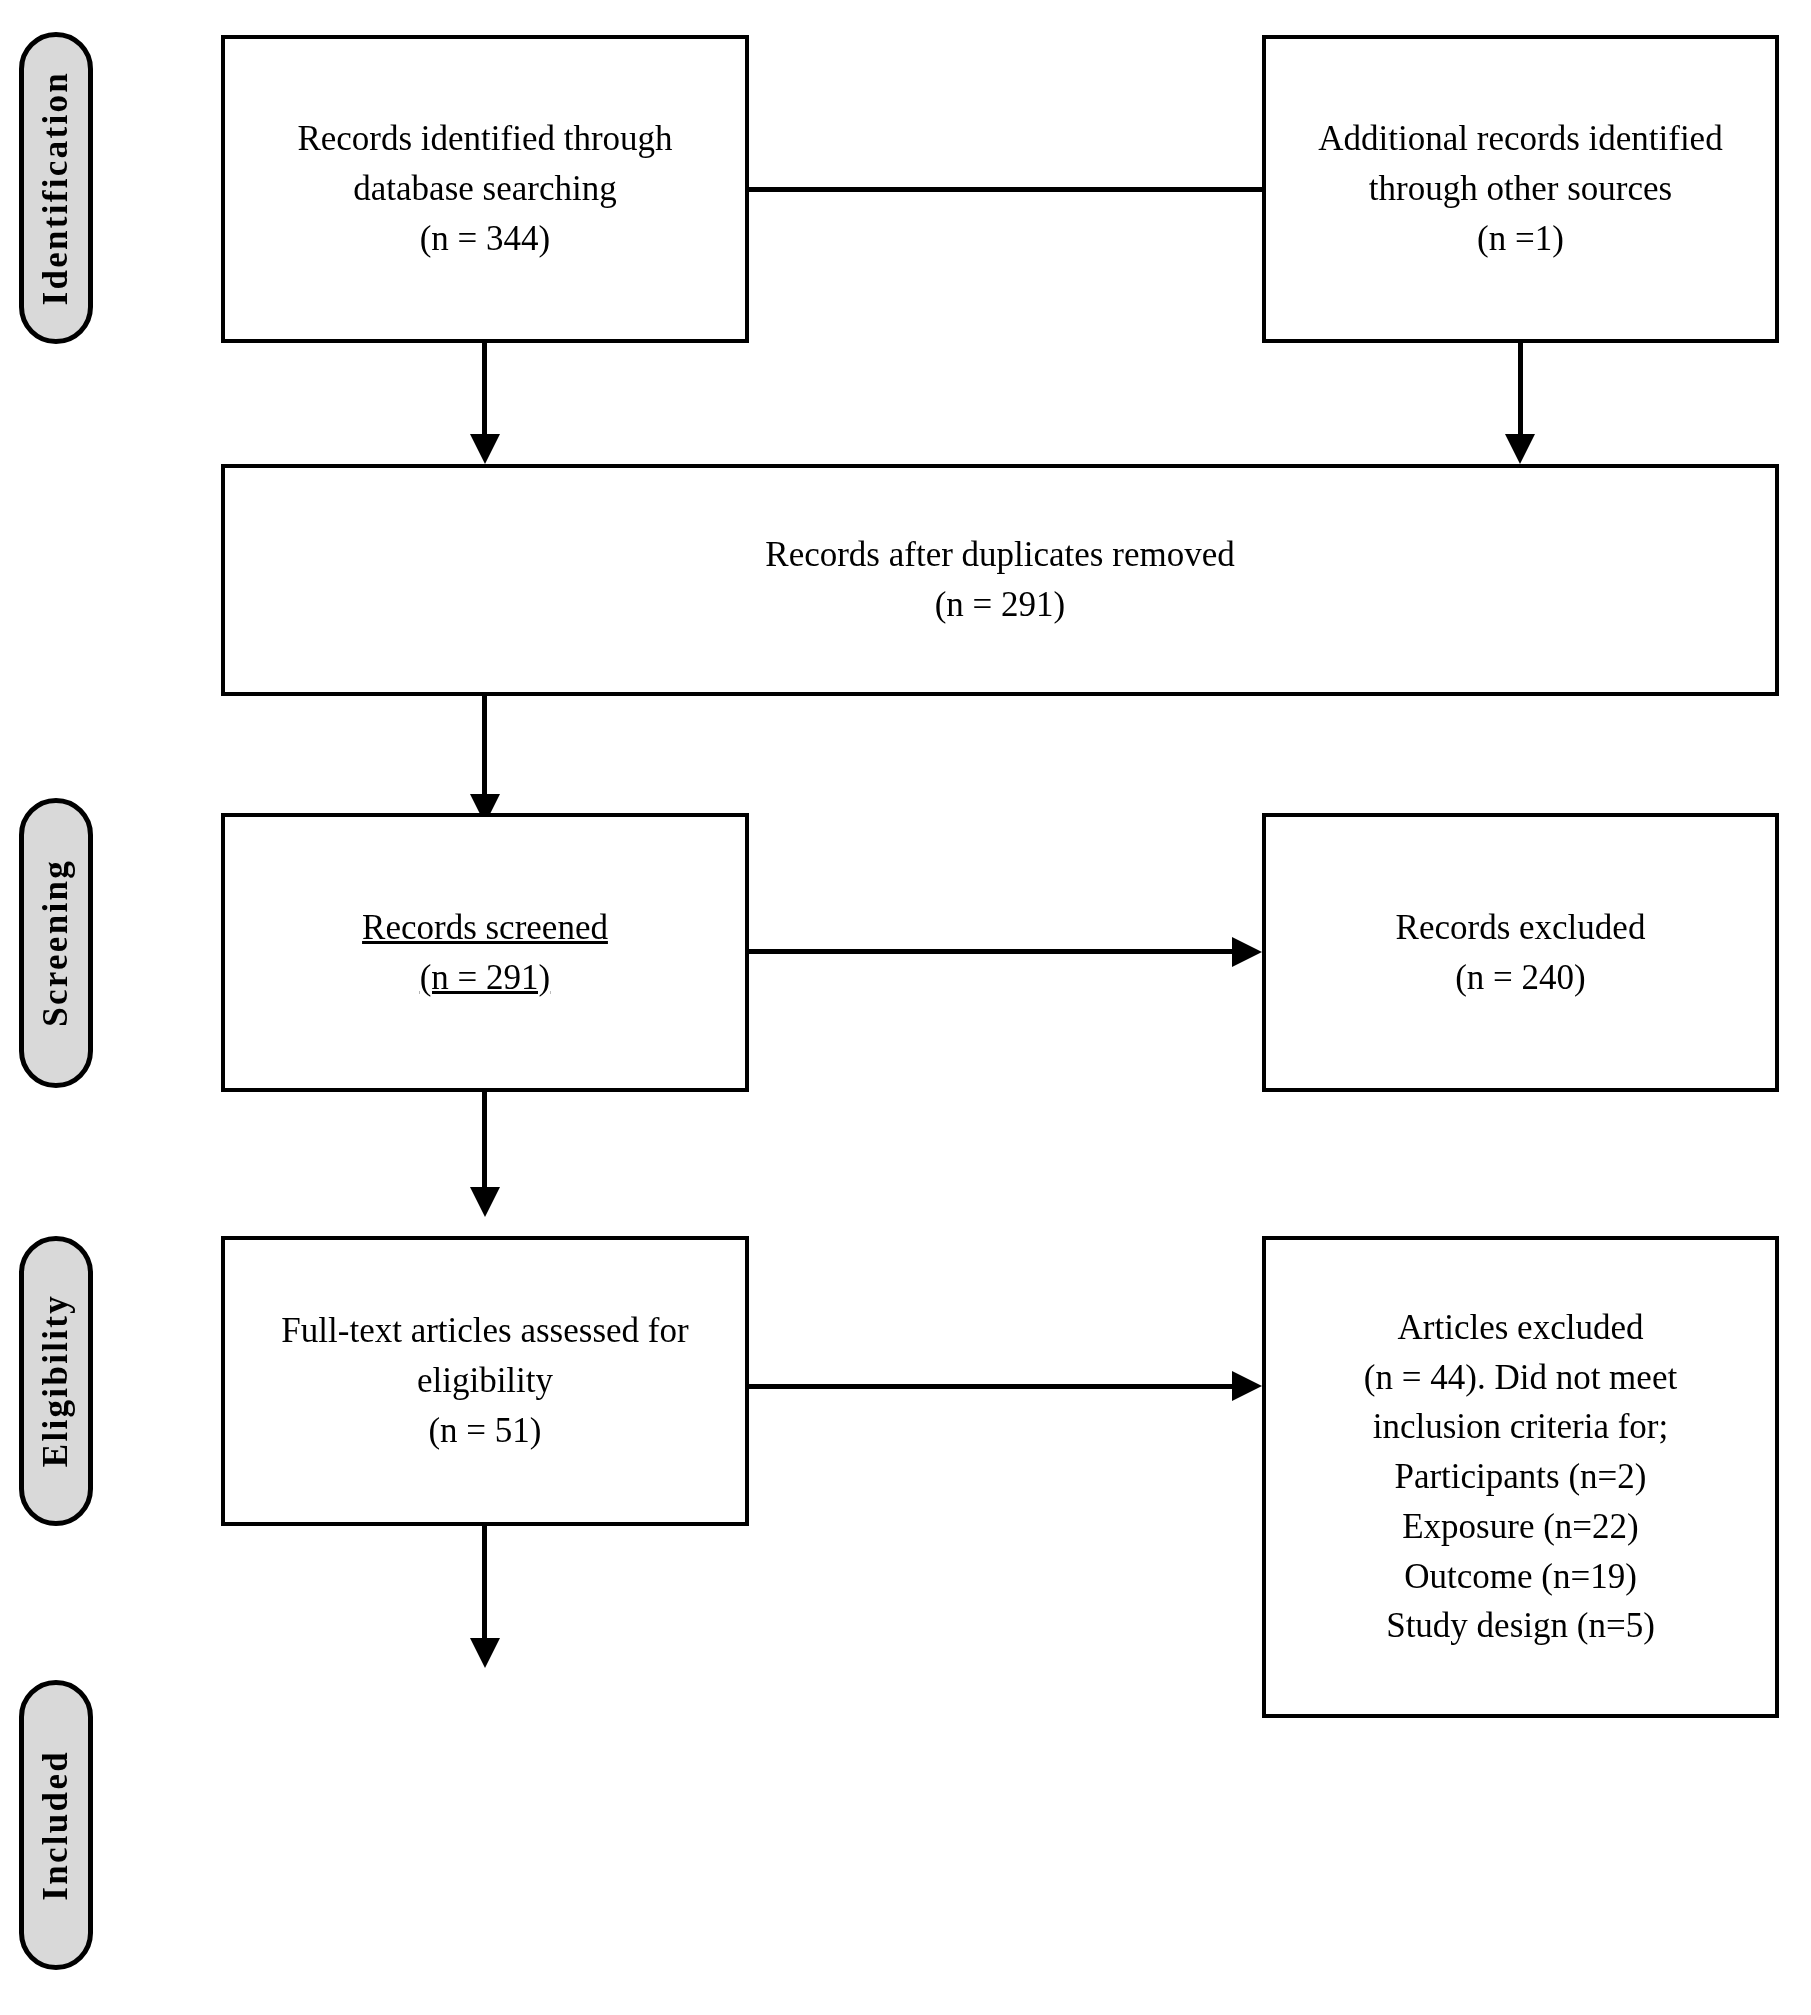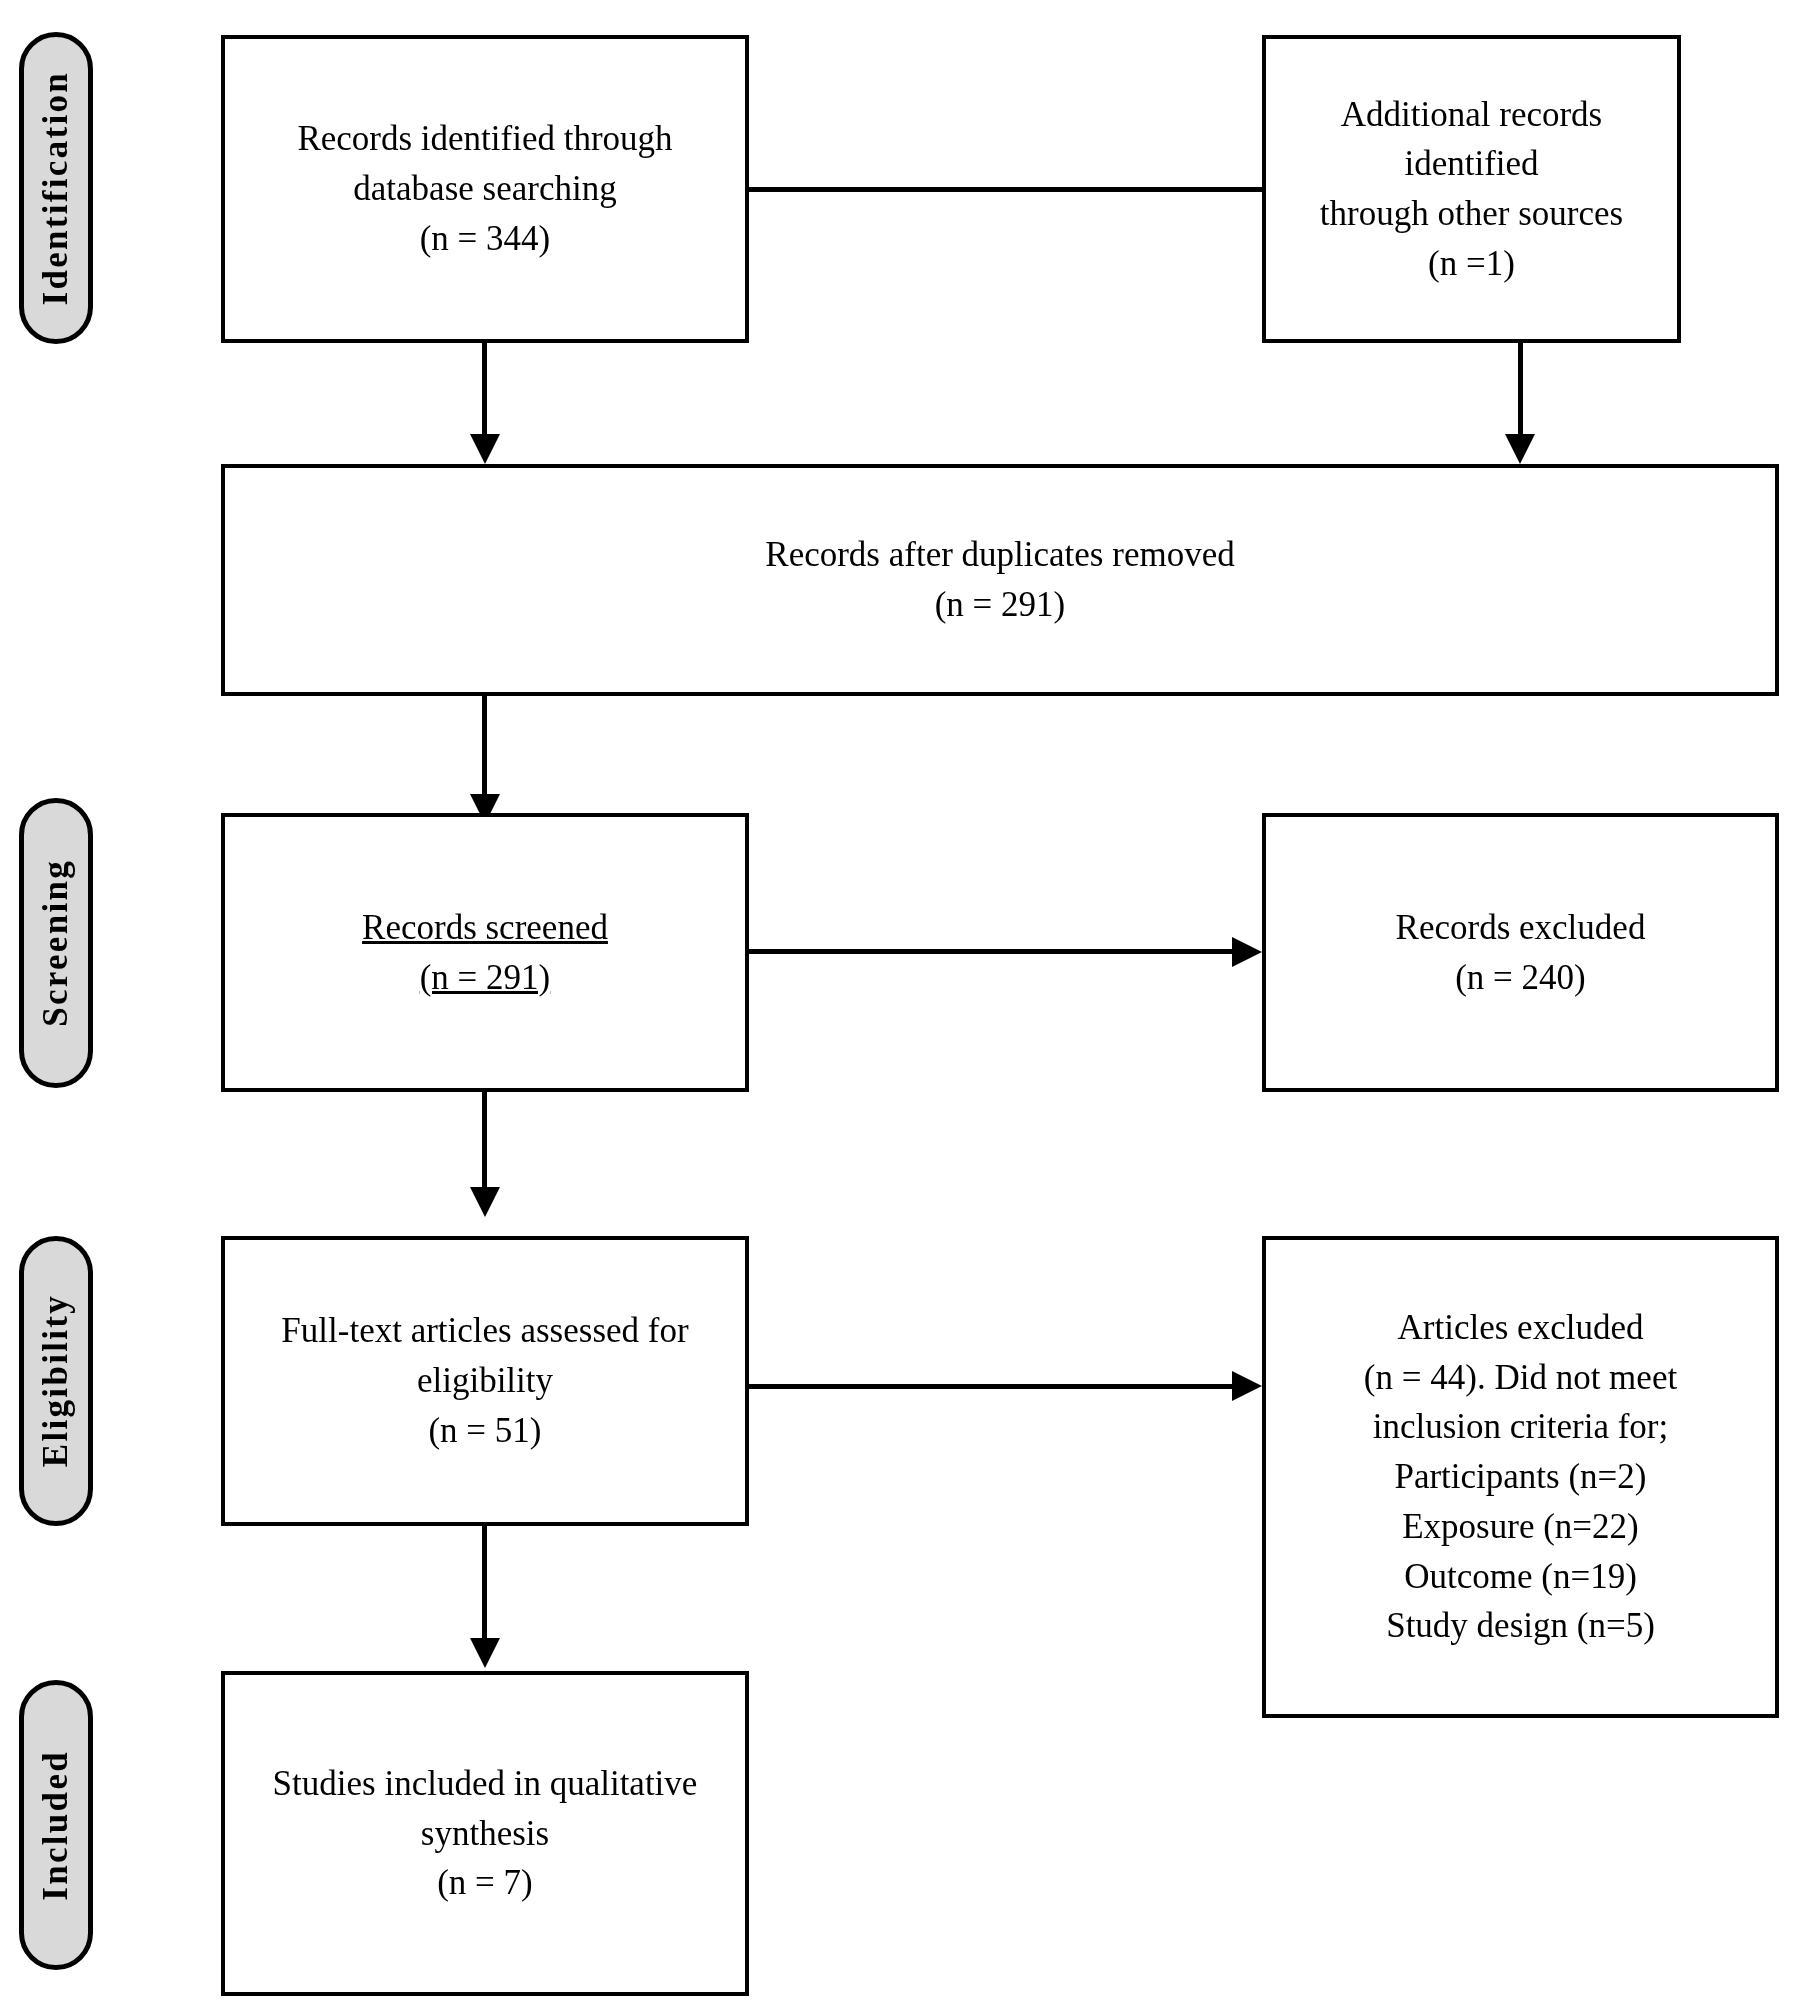--- a/index.html
+++ b/index.html
@@ -104,21 +104,21 @@
   <div class="stage-pill" style="left:18.6px; top:1680px; width:74px; height:290px;">
     <span class="pill-label">Included</span>
   </div>
 
   <div class="flow-box" style="left:221px; top:35px; width:528px; height:308px;">
     <span class="box-text">Records identified through
 database searching
 (n = 344)</span>
   </div>
 
-  <div class="flow-box" style="left:1262px; top:35px; width:419px; height:308px;">
+  <div class="flow-box" style="left:1262px; top:35px; width:517px; height:308px;">
     <span class="box-text">Additional records identified
 through other sources
 (n =1)</span>
   </div>
 
   <div class="conn conn-h" style="left:749px; top:187px; width:514px;"></div>
 
   <div class="conn conn-v" style="left:482px; top:342px; height:96px;"></div>
   <div class="arrow-down" style="left:470px; top:434px;"></div>
 
@@ -164,20 +164,15 @@
 Outcome (n=19)
 Study design (n=5)</span>
   </div>
 
   <div class="conn conn-h" style="left:749px; top:1384px; width:485px;"></div>
   <div class="arrow-right" style="left:1232px; top:1371px;"></div>
 
   <div class="conn conn-v" style="left:482px; top:1526px; height:115px;"></div>
   <div class="arrow-down" style="left:470px; top:1638px;"></div>
 
-  <div class="flow-box" style="left:221px; top:1671px; width:528px; height:325px;">
-    <span class="box-text">Studies included in qualitative
-synthesis
-(n = 7)</span>
-  </div>
 
 </div>
 
 
 </body></html>

